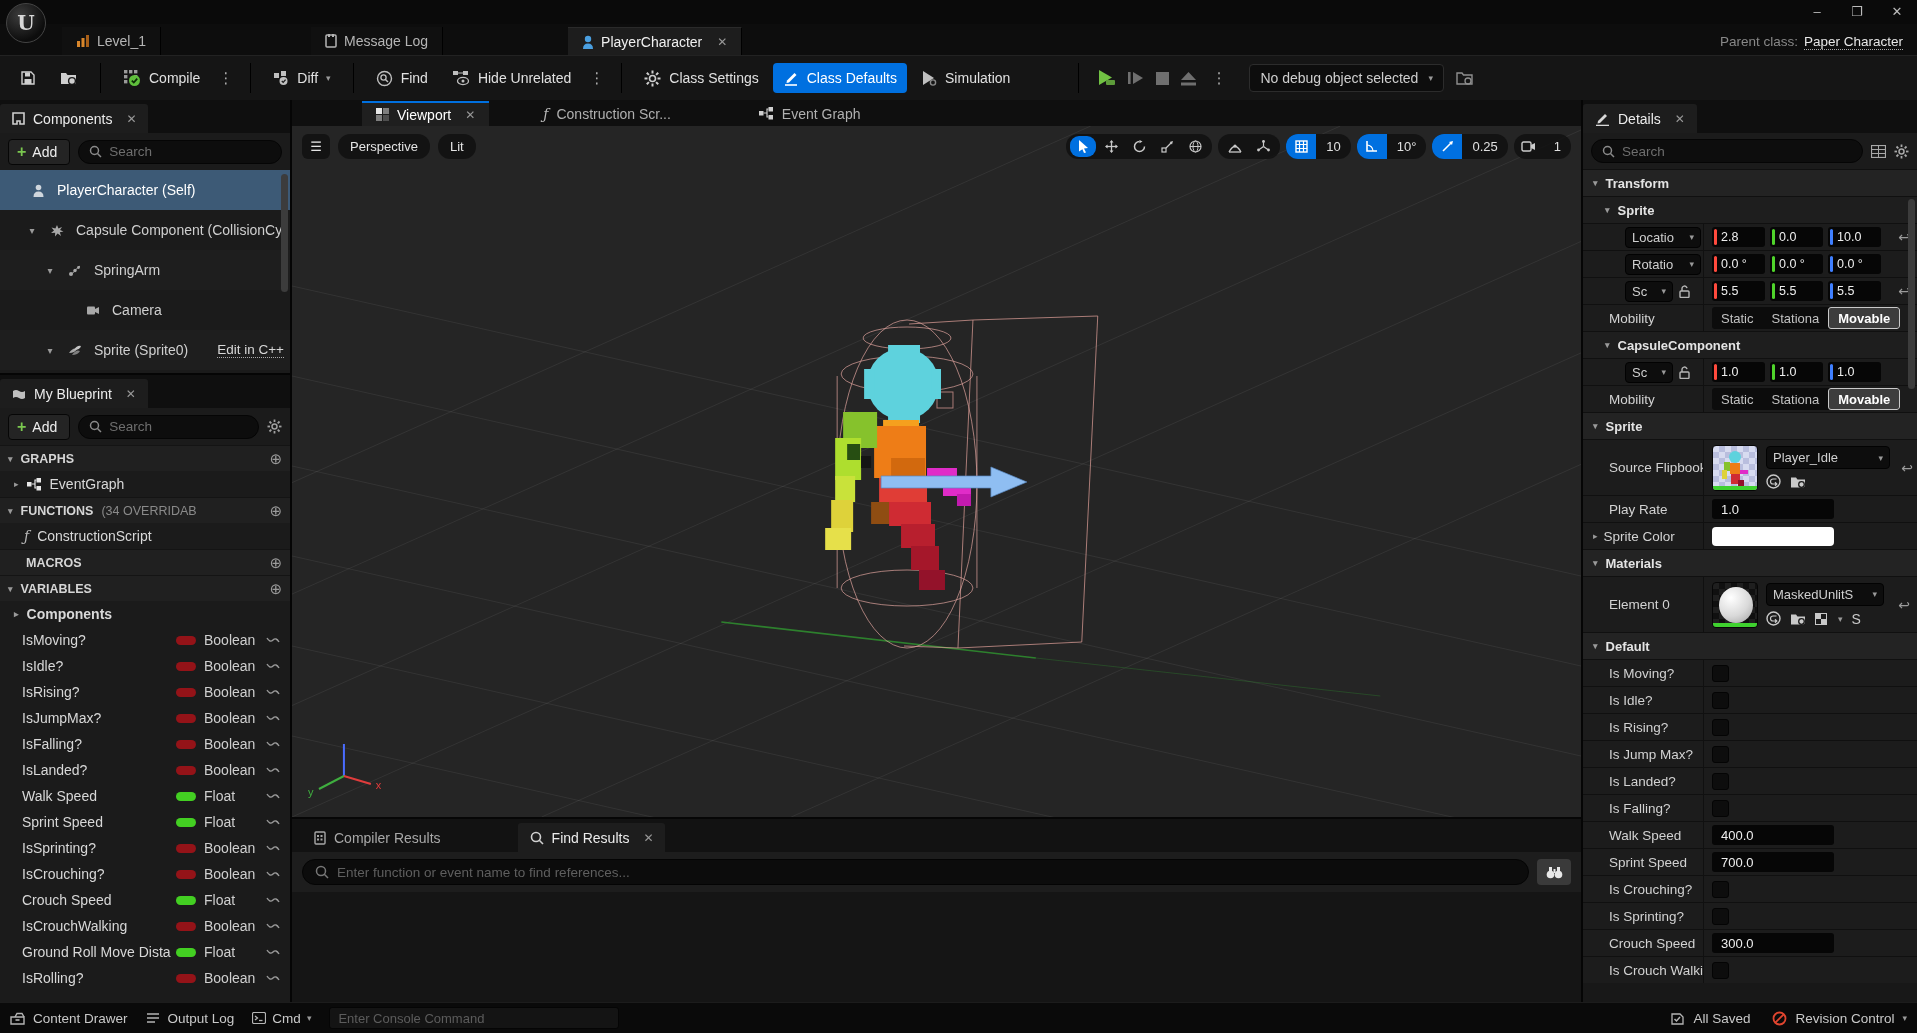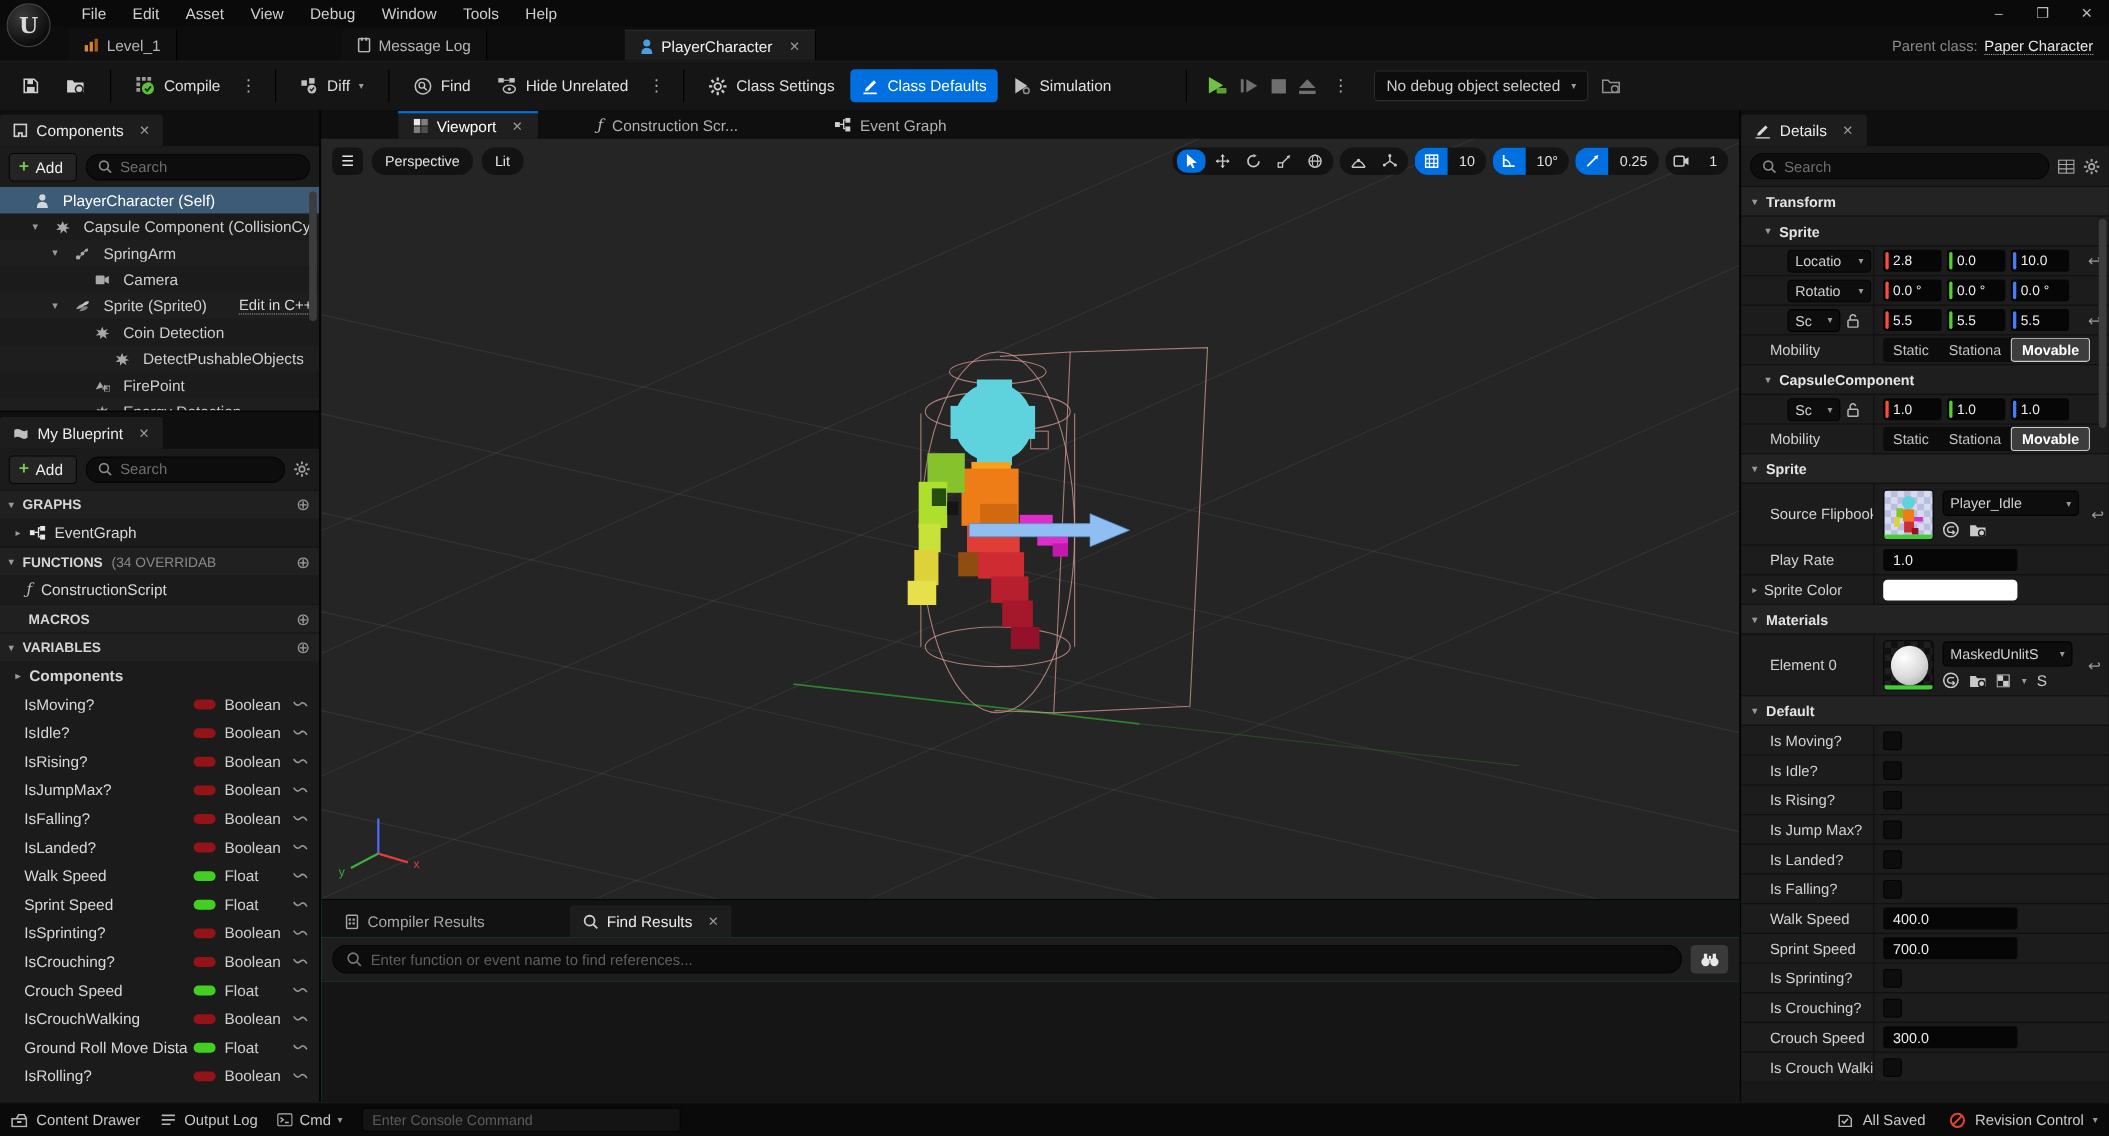--- a/index.html
+++ b/index.html
@@ -54,21 +54,21 @@
   .addbtn { display:flex; align-items:center; gap:6px; background:#242424; border:1px solid #060606; border-radius:4px; padding:4px 12px 4px 8px; color:#eee; }
   .addbtn .plus { color:#7ac74f; font-weight:bold; font-size:16px; line-height:1; }
   .searchbox { flex:1; display:flex; align-items:center; gap:7px; background:#0d0d0d; border:1px solid #050505; border-radius:12px; height:24px; padding:0 10px; }
   .searchbox input { background:transparent; border:none; outline:none; color:#ddd; font-family:inherit; font-size:13.5px; width:100%; }
   .searchbox input::placeholder { color:#6e6e6e; }
 
   .panelbody { flex:1; background:#1b1b1b; position:relative; overflow:hidden; }
   .scrollbar { position:absolute; right:2px; width:7px; border-radius:4px; background:#3c3c3c; }
 
   
-  .trow { height:24px; display:flex; align-items:center; gap:12px; color:#cfcfcf; padding-right:6px; white-space:nowrap; overflow:hidden; }
+  .trow { height:40px; display:flex; align-items:center; gap:12px; color:#cfcfcf; padding-right:6px; white-space:nowrap; overflow:hidden; }
   .trow:nth-child(odd) { background:#1e1e1e; }
   .trow.sel { background:#3d5a76; color:#fff; }
   .trow .exp { width:12px; text-align:center; color:#9a9a9a; font-size:10px; flex:none; }
   .trow .editlink { margin-left:auto; color:#d8d8d8; border-bottom:1px dotted #aaa; font-size:13.5px; }
 
   
   .bsection { height:26px; display:flex; align-items:center; gap:8px; padding:0 8px; background:#202020; border-top:1px solid #141414; color:#d6d6d6; font-weight:bold; font-size:12.5px; }
   .bsection .suffix { color:#8a8a8a; font-weight:normal; }
   .bsection .plusc { margin-left:auto; color:#9a9a9a; font-size:15px; font-weight:normal; }
   .bitem { height:26px; display:flex; align-items:center; gap:8px; padding:0 8px 0 14px; color:#d8d8d8; }
@@ -145,30 +145,20 @@
 </style>
 </head>
 <body>
 
 <div class="app">
 
   <div class="titlebar">
     <div class="logo">
         <span>U</span>
       </div>
-    <div class="menus" id="menubar">
-        <div class="menu">File</div>
-        <div class="menu">Edit</div>
-        <div class="menu">Asset</div>
-        <div class="menu">View</div>
-        <div class="menu">Debug</div>
-        <div class="menu">Window</div>
-        <div class="menu">Tools</div>
-        <div class="menu">Help</div>
-      </div>
     <div class="winctl">
       <div>–</div>
       <div>❐</div>
       <div>✕</div>
     </div>
   </div>
 
   <div class="tabbar">
     <div class="atab">
       <span class="icn">
@@ -1377,30 +1367,30 @@
               </div>
               <div class="dval">
                 <div class="vinput">
                   <span>700.0</span>
                 </div>
               </div>
               <div class="reset"></div>
             </div>
             <div class="drow">
               <div class="dlabel">
-                <span>Is Sprinting?</span>
+                <span>Is Crouching?</span>
               </div>
               <div class="dval">
                 <div class="checkbox"></div>
               </div>
               <div class="reset"></div>
             </div>
             <div class="drow">
               <div class="dlabel">
-                <span>Is Crouching?</span>
+                <span>Is Sprinting?</span>
               </div>
               <div class="dval">
                 <div class="checkbox"></div>
               </div>
               <div class="reset"></div>
             </div>
             <div class="drow">
               <div class="dlabel">
                 <span>Crouch Speed</span>
               </div>

